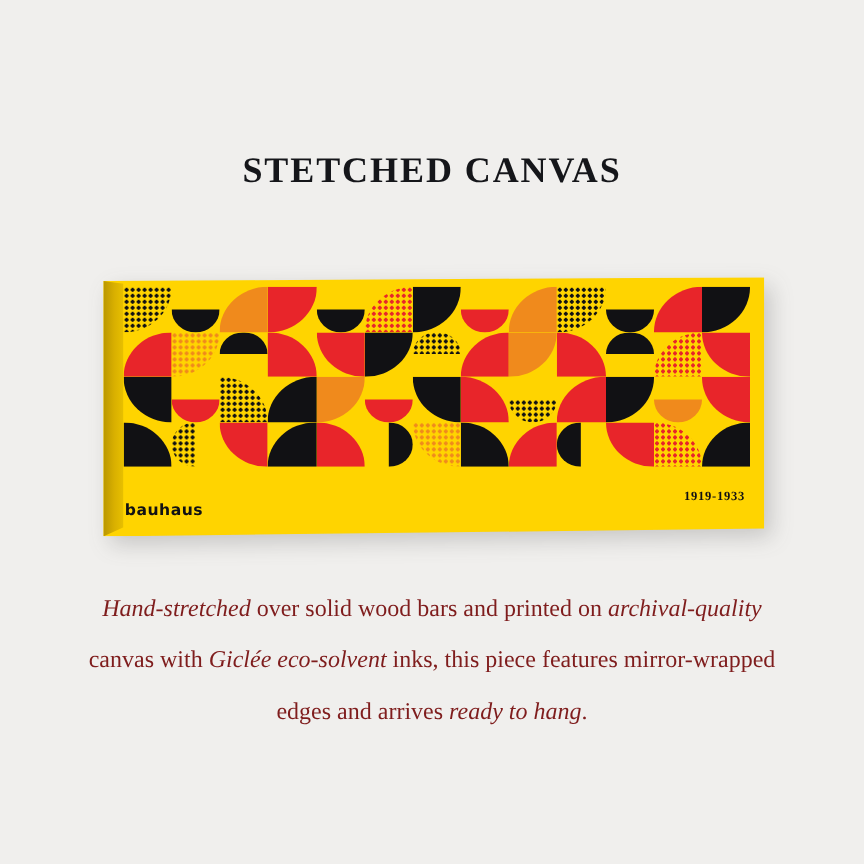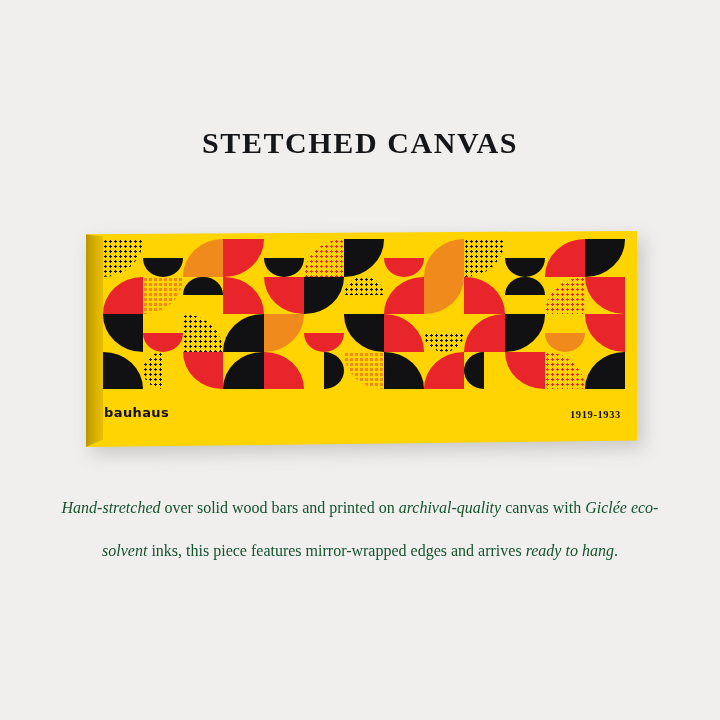--- a/index.html
+++ b/index.html
@@ -143,23 +143,23 @@
   }
 
   
   .description {
     position: absolute;
     left: 60px;
     top: 486px;
     width: 600px;
     text-align: center;
     font-family: "Liberation Serif", serif;
-    font-size: 16px;
+    font-size: 20px;
     line-height: 43px;
-    color: #14532d;
+    color: #7f1d1d;
   }
   .description em {
     font-style: italic;
   }
 </style>
 </head>
 <body>
 
 <div class="page">
 
@@ -327,21 +327,21 @@
             <div class="q qc-bl dot-red"></div>
           </div>
         <div class="cell">
             <div class="q qc-br c-black"></div>
           </div>
       </div>
 
       <div class="canvas-edge"></div>
     </div>
 
-    <div class="brand" style="left:18px; top:174px;">bauhaus</div>
+    <div class="brand" style="left:18px; top:187px;">bauhaus</div>
 
     <div class="years" style="left:484px; top:178px;">1919-1933</div>
   </div>
 
   <div class="description">
     <span>
       <em>Hand-stretched</em><span> over solid wood bars and printed</span>
     </span>
     <span>
       <span>on </span><em>archival-quality</em><span> canvas with </span><em>Giclée eco-solvent</em>

